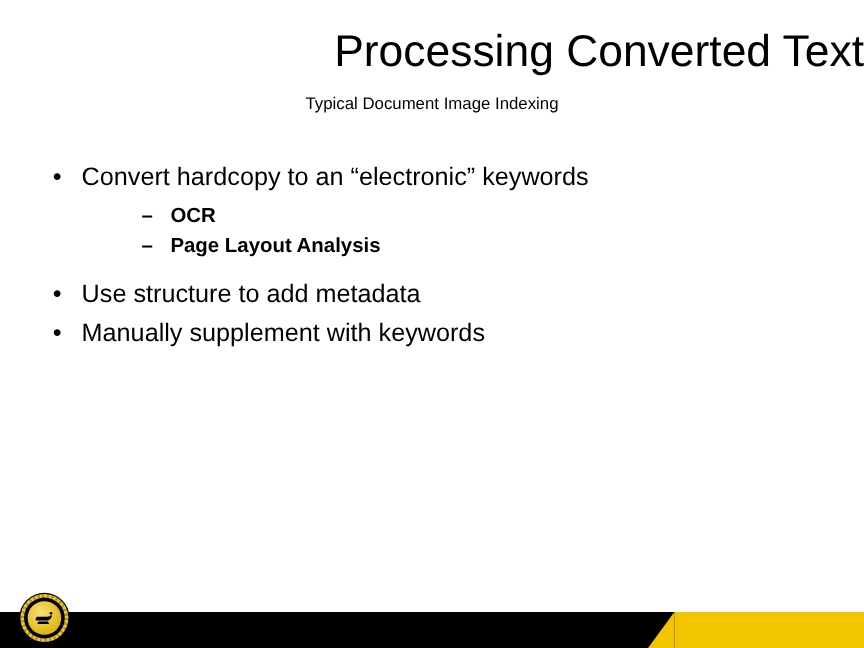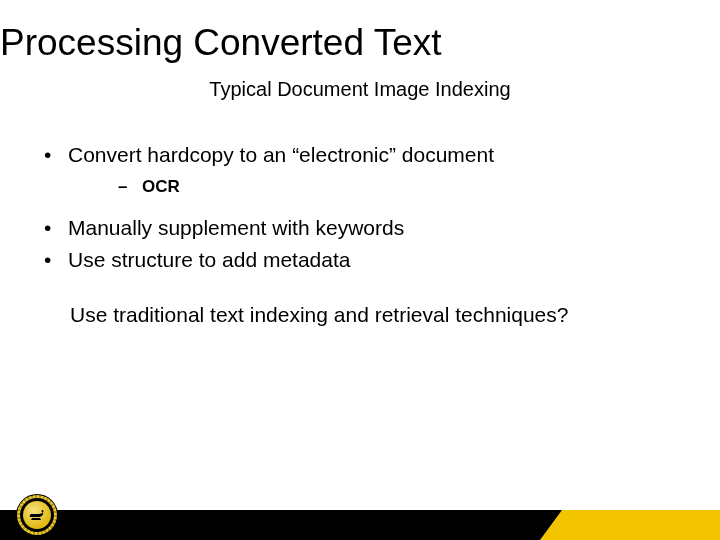--- a/index.html
+++ b/index.html
@@ -10,26 +10,26 @@
     color: #000;
     position: relative;
   }
   .slide {
     width: 720px;
     height: 540px;
     position: relative;
   }
   .title {
     font-size: 37px;
-    text-align: left;
+    text-align: right;
     padding-top: 22px;
     font-weight: 400;
   }
   .subtitle {
-    font-size: 20px;
+    font-size: 14px;
     text-align: center;
     margin-top: 14px;
     font-weight: 400;
   }
   .content {
     padding: 40px 30px 0 30px;
   }
   ul.level1 {
     list-style: none;
     padding-left: 0;
@@ -148,33 +148,33 @@
 <body>
 
 <div class="slide">
 
   <h1 class="title">Processing Converted Text</h1>
   <h2 class="subtitle">Typical Document Image Indexing</h2>
 
   <div class="content">
     <ul class="level1">
       <li>
-        <span>Convert hardcopy to an “electronic” document</span>
+        <span>Convert hardcopy to an “electronic” keywords</span>
         <ul class="level2">
           <li>OCR</li>
+          <li>Page Layout Analysis</li>
         </ul>
+      </li>
+      <li>
+        <span>Use structure to add metadata</span>
       </li>
       <li>
         <span>Manually supplement with keywords</span>
       </li>
-      <li>
-        <span>Use structure to add metadata</span>
-      </li>
     </ul>
-    <div class="closing">Use traditional text indexing and retrieval techniques?</div>
   </div>
 
   <div class="footer">
     <div class="footer-bar"></div>
     <div class="footer-accent">
       <div class="diag"></div>
       <div class="fill"></div>
     </div>
     <div class="badge">
       <div class="outer"></div>

